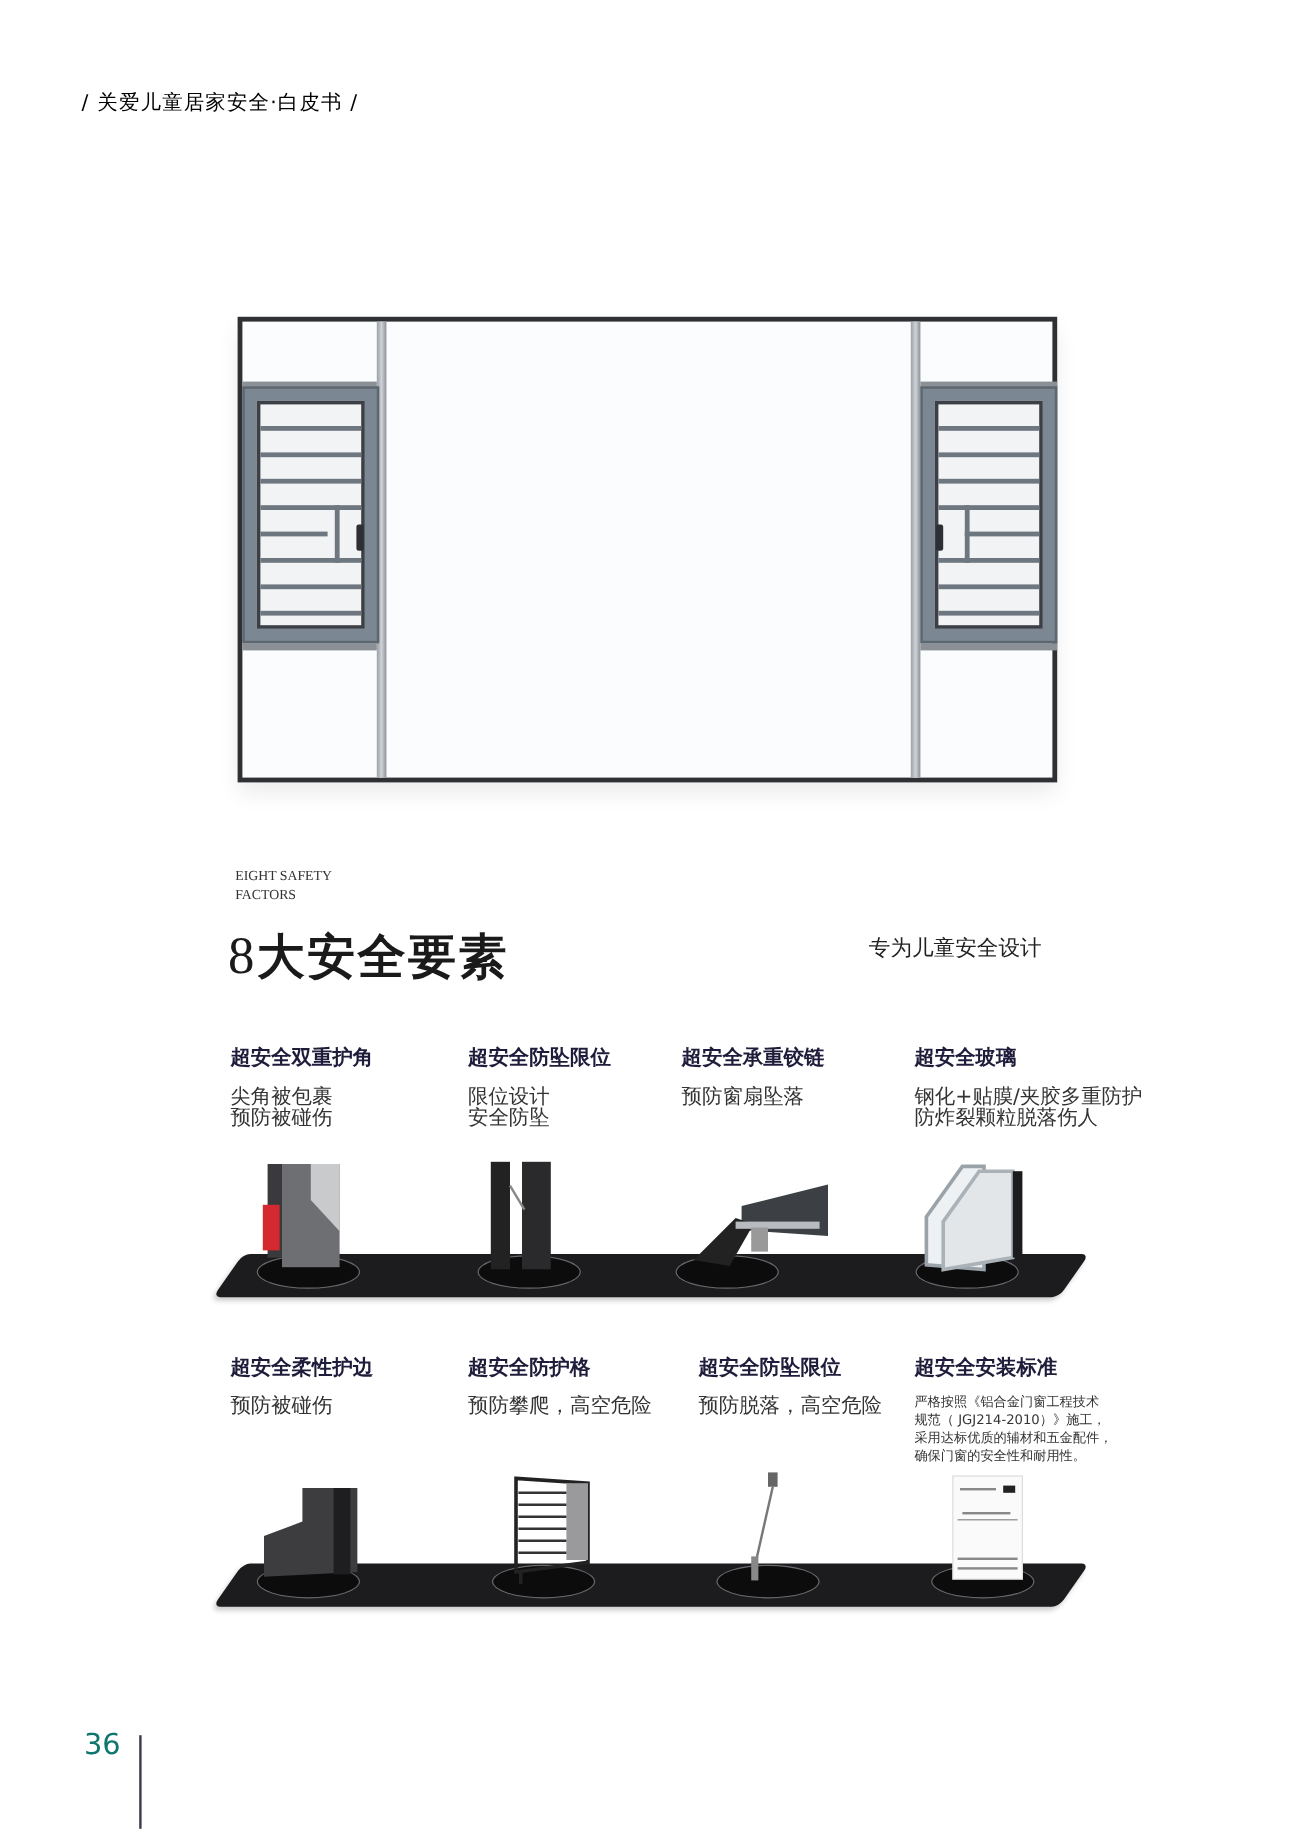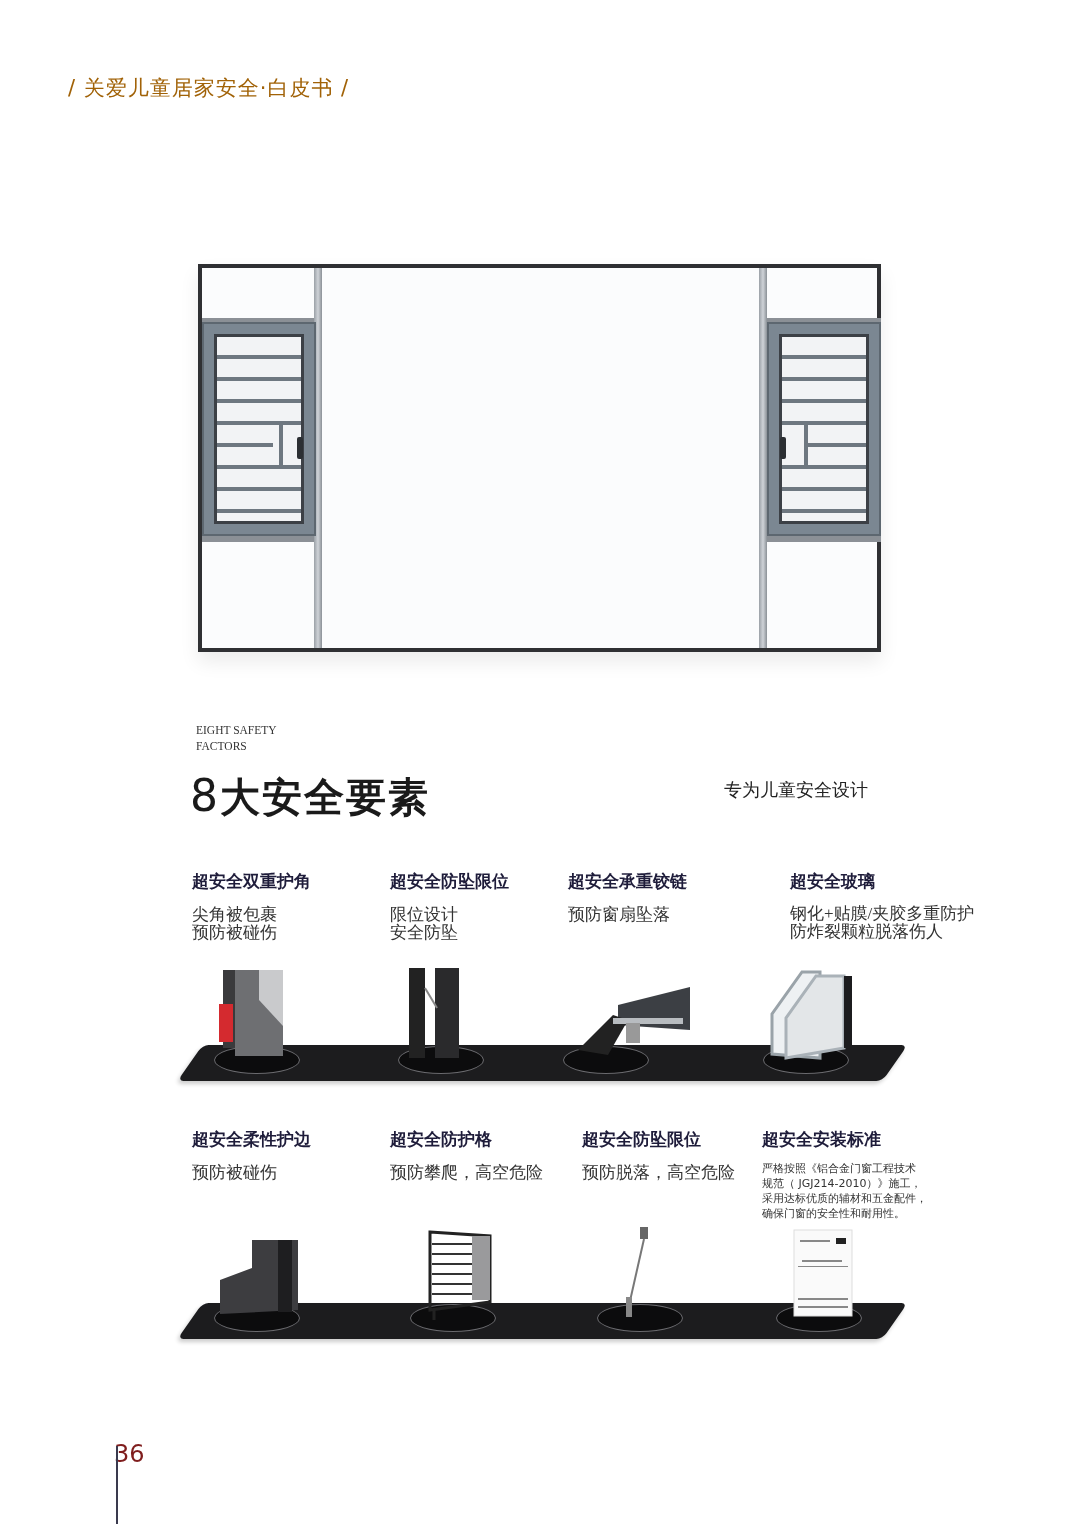--- a/index.html
+++ b/index.html
@@ -1,47 +1,47 @@
 <!DOCTYPE html>
 <html><head>
 <meta charset="utf-8">
 <style>
   * { box-sizing: border-box; margin: 0; padding: 0; }
   html, body { width: 1080px; height: 1525px; background: #ffffff; overflow: hidden; }
   body { position: relative; font-family: "DejaVu Sans", "Liberation Sans", sans-serif; color: #1e1e2c; }
 
-  .header { position: absolute; left: 68px; top: 74px; font-size: 21px; color: #a16207; letter-spacing: 1px; }
+  .header { position: absolute; left: 68px; top: 74px; font-size: 17px; color: #000000; letter-spacing: 1px; }
 
   
   .window { position: absolute; left: 198px; top: 264px; width: 683px; height: 388px;
             border: 4px solid #2f3033; background: #fbfcfd; box-shadow: 0 10px 18px rgba(0,0,0,0.08); }
   .mull { position: absolute; top: 0; bottom: 0; width: 8px; background: linear-gradient(90deg,#9aa0a6,#cfd3d8,#8a9096); }
   .mull.l { left: 112px; } .mull.r { left: 557px; }
   .pane-top { position: absolute; height: 6px; background: #8b9096; }
   .sash { position: absolute; width: 114px; height: 214px; background: #7b8792; border: 2px solid #5d6770; padding: 10px; }
   .sash .inner { position: relative; width: 100%; height: 100%; background: #f2f3f5; border: 3px solid #3c4046; }
   .bar { position: absolute; left: 0; right: 0; height: 4px; background: #6e7780; }
   .vbar { position: absolute; width: 4px; background: #6e7780; }
   .handle { position: absolute; width: 6px; height: 22px; background: #2c2f33; border-radius: 2px; }
 
   .eyebrow { position: absolute; left: 196px; top: 722px; font-size: 11.5px; color: #333; line-height: 16px; font-family: Liberation Serif, serif; }
-  .big-title { position: absolute; left: 190px; top: 770px; font-size: 40px; font-weight: bold; color: #1a1a1a; letter-spacing: 2px; }
+  .big-title { position: absolute; left: 190px; top: 770px; font-size: 40px; font-weight: bold; color: #1a1a1a; letter-spacing: 2px; font-family: Liberation Serif, serif; }
   .big-title .num { font-weight: normal; font-size: 44px; }
   .tagline { position: absolute; left: 724px; top: 778px; font-size: 18px; color: #222; }
 
   .feat { position: absolute; }
   .feat .t { font-size: 17px; font-weight: bold; color: #1e1c3a; white-space: nowrap; }
   .feat .d { margin-top: 12px; font-size: 17px; color: #333; line-height: 18px; white-space: pre-line; }
   .feat .d.small { font-size: 11px; line-height: 15px; margin-top: 10px; }
 
   .shelf { position: absolute; height: 36px; background: #1c1c1e; transform: skewX(-35deg); border-radius: 6px; box-shadow: 0 3px 4px rgba(0,0,0,0.2); }
   .hole { position: absolute; width: 86px; height: 28px; border-radius: 50%; background: #0c0c0d; border: 1px solid #6a6a6e; }
   .obj { position: absolute; }
 
-  .page-no { position: absolute; left: 70px; top: 1440px; font-size: 24px; color: #7f1d1d; margin-left: 44px; }
+  .page-no { position: absolute; left: 70px; top: 1440px; font-size: 24px; color: #0f766e; }
   .page-rule { position: absolute; left: 116px; top: 1446px; width: 2px; height: 78px; background: #3a3a4e; }
 </style>
 </head>
 <body>
 
 <div class="header">/ 关爱儿童居家安全·白皮书 /</div>
 
 <div class="window">
   <div class="mull l"></div>
   <div class="mull r"></div>
@@ -96,21 +96,21 @@
 </div>
 <div class="feat" style="left:390px;top:870px;">
   <div class="t">超安全防坠限位</div>
   <div class="d">限位设计
 安全防坠</div>
 </div>
 <div class="feat" style="left:568px;top:870px;">
   <div class="t">超安全承重铰链</div>
   <div class="d">预防窗扇坠落</div>
 </div>
-<div class="feat" style="left:790px;top:870px;font-family:Liberation Serif, serif;">
+<div class="feat" style="left:762px;top:870px;">
   <div class="t">超安全玻璃</div>
   <div class="d">钢化+贴膜/夹胶多重防护
 防炸裂颗粒脱落伤人</div>
 </div>
 
 <div class="shelf" style="left:190px;top:1045px;width:705px;"></div>
 <div class="hole" style="left:214px;top:1046px;"></div>
 <div class="hole" style="left:398px;top:1046px;"></div>
 <div class="hole" style="left:563px;top:1046px;"></div>
 <div class="hole" style="left:763px;top:1046px;"></div>

